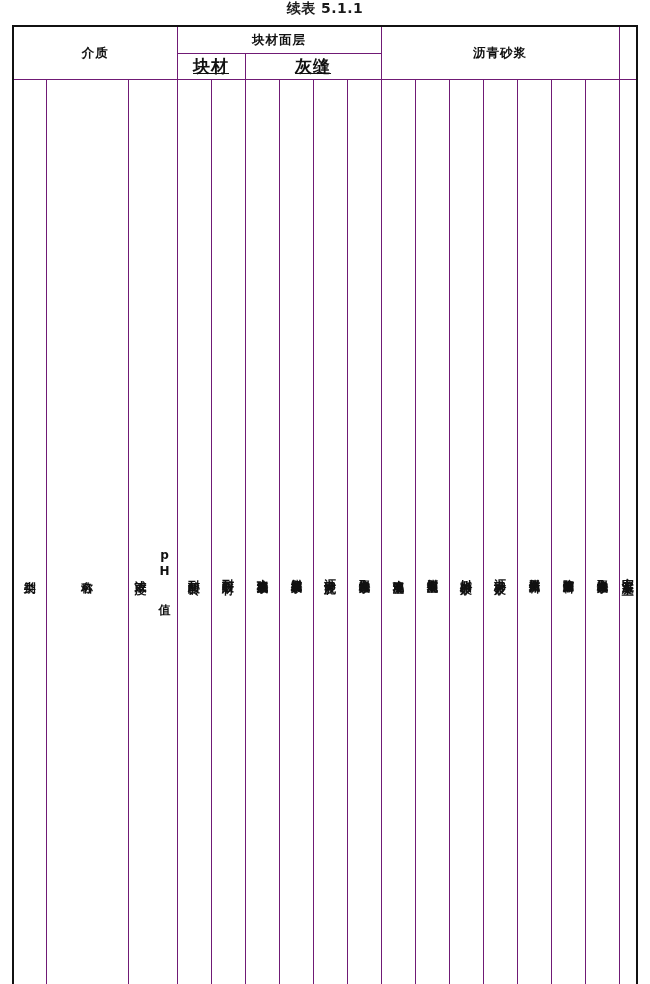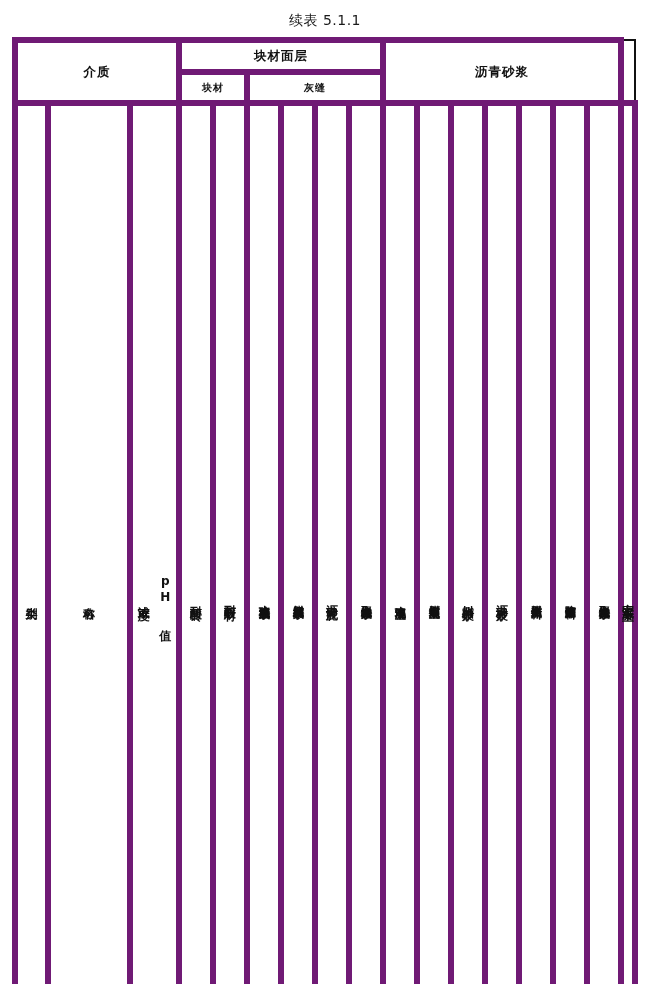--- a/index.html
+++ b/index.html
@@ -17,53 +17,54 @@
   }
   .page {
     width: 650px;
     height: 984px;
     box-sizing: border-box;
     padding: 0 12px;
   }
   .doc-title {
     text-align: center;
     font-family: "DejaVu Sans", "Liberation Sans", sans-serif;
-    font-weight: normal;
+    font-weight: bold;
     font-size: 14px;
     letter-spacing: 0.5px;
-    padding-top: 12px;
+    padding-top: 0;
     padding-bottom: 7px;
   }
   table.main {
     border-collapse: collapse;
     width: 626px;
     table-layout: fixed;
     border: 2px solid #111;
   }
   table.main th, table.main td {
-    border: 6px solid #701a75;
+    border: 1px solid #701a75;
     text-align: center;
     vertical-align: middle;
     padding: 0;
     font-size: 11.5px;
     line-height: 1.12;
     font-family: "DejaVu Sans", "Liberation Sans", sans-serif;
     font-weight: bold;
     color: #111;
     margin-top: 33px;
   }
   table.main th.grp {
     font-size: 12.5px;
     height: 26px;
     letter-spacing: 1px;
   }
   table.main th.sub {
-    font-size: 10px;
+    font-size: 17px;
     height: 25px;
     letter-spacing: 1px;
+    text-decoration: underline;
   }
   
   th.vcol {
     height: 135px;
     padding: 0;
     position: relative;
   }
   .vtext {
     writing-mode: vertical-rl;
     text-orientation: upright;

